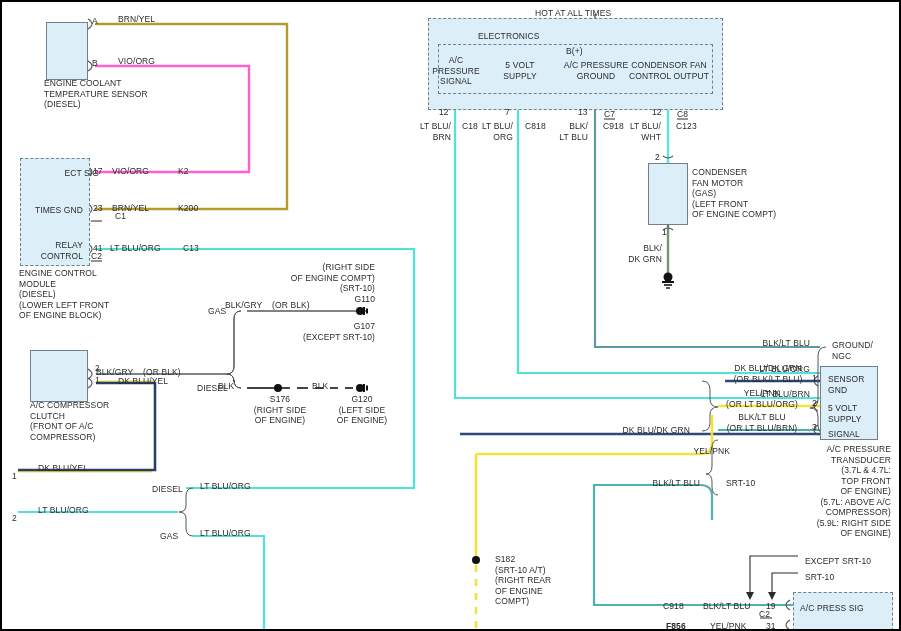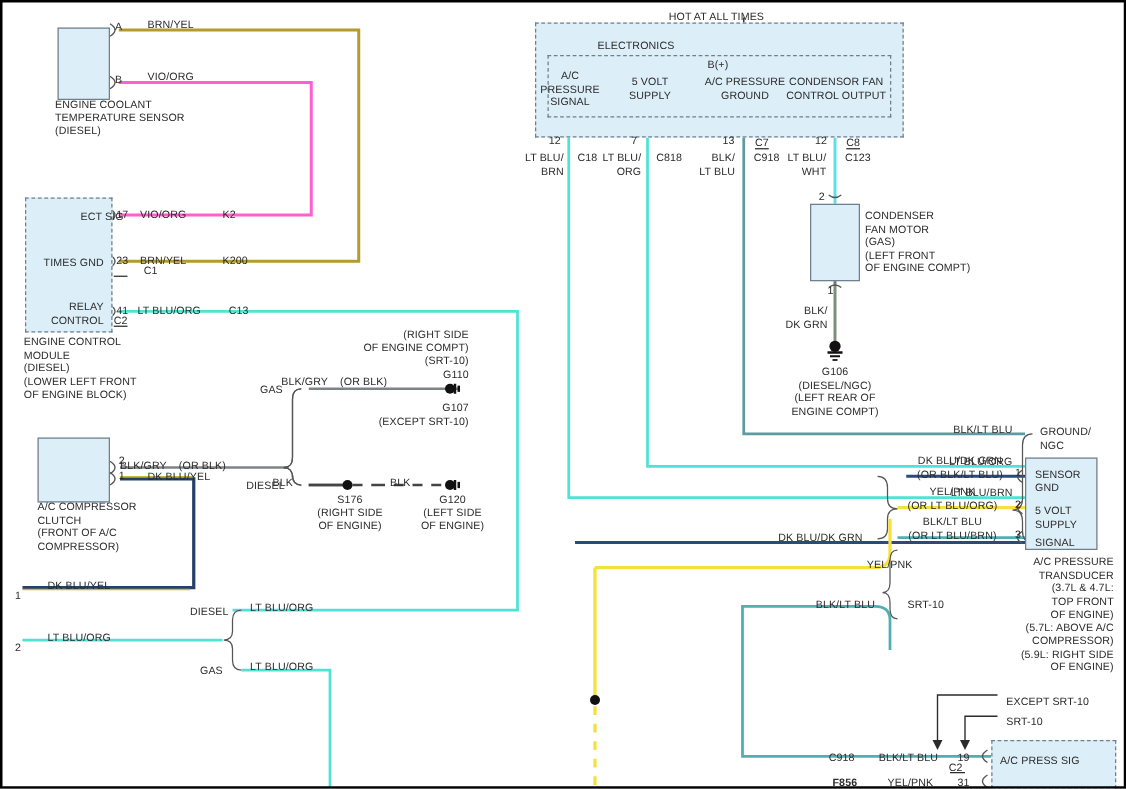--- a/index.html
+++ b/index.html
@@ -336,24 +336,20 @@
 
   <div class="lbl" style="left:655px;top:152px;">2</div>
   <div class="lbl" style="left:662px;top:227px;">1</div>
   <div class="lbl" style="left:692px;top:167px;">CONDENSER
 FAN MOTOR
 (GAS)
 (LEFT FRONT
 OF ENGINE COMPT)</div>
   <div class="lbl r" style="left:614px;top:243px;width:48px;">BLK/
 DK GRN</div>
-  <div class="lbl c" style="left:608px;top:292px;width:120px;">G106
-(DIESEL/NGC)
-(LEFT REAR OF
-ENGINE COMPT)</div>
 
   <div class="lbl" style="left:832px;top:340px;">GROUND/
 NGC</div>
   <div class="lbl r" style="left:680px;top:338px;width:130px;">BLK/LT BLU</div>
   <div class="lbl r" style="left:680px;top:364px;width:130px;">LT BLU/ORG</div>
   <div class="lbl r" style="left:680px;top:389px;width:130px;">LT BLU/BRN</div>
   <div class="lbl r" style="left:560px;top:425px;width:130px;">DK BLU/DK GRN</div>
   <div class="lbl r" style="left:600px;top:446px;width:130px;">YEL/PNK</div>
   <div class="lbl r" style="left:570px;top:478px;width:130px;">BLK/LT BLU</div>
   <div class="lbl" style="left:726px;top:478px;">SRT-10</div>
@@ -377,20 +373,25 @@
   <div class="lbl r" style="left:748px;top:444px;width:143px;">A/C PRESSURE
 TRANSDUCER
 (3.7L &amp; 4.7L:
 TOP FRONT
 OF ENGINE)
 (5.7L: ABOVE A/C
 COMPRESSOR)
 (5.9L: RIGHT SIDE
 OF ENGINE)</div>
 
+  <div class="lbl" style="left:495px;top:554px;">S182
+(SRT-10 A/T)
+(RIGHT REAR
+OF ENGINE
+COMPT)</div>
 
   <div class="lbl" style="left:805px;top:556px;">EXCEPT SRT-10</div>
   <div class="lbl" style="left:805px;top:572px;">SRT-10</div>
   <div class="lbl" style="left:800px;top:603px;">A/C PRESS SIG</div>
   <div class="lbl" style="left:766px;top:601px;">19</div>
   <div class="lbl" style="left:766px;top:621px;">31</div>
   <div class="lbl" style="left:759px;top:609px;">C2</div>
   <div class="lbl" style="left:703px;top:601px;">BLK/LT BLU</div>
   <div class="lbl" style="left:663px;top:601px;">C918</div>
   <div class="lbl" style="left:710px;top:621px;">YEL/PNK</div>

